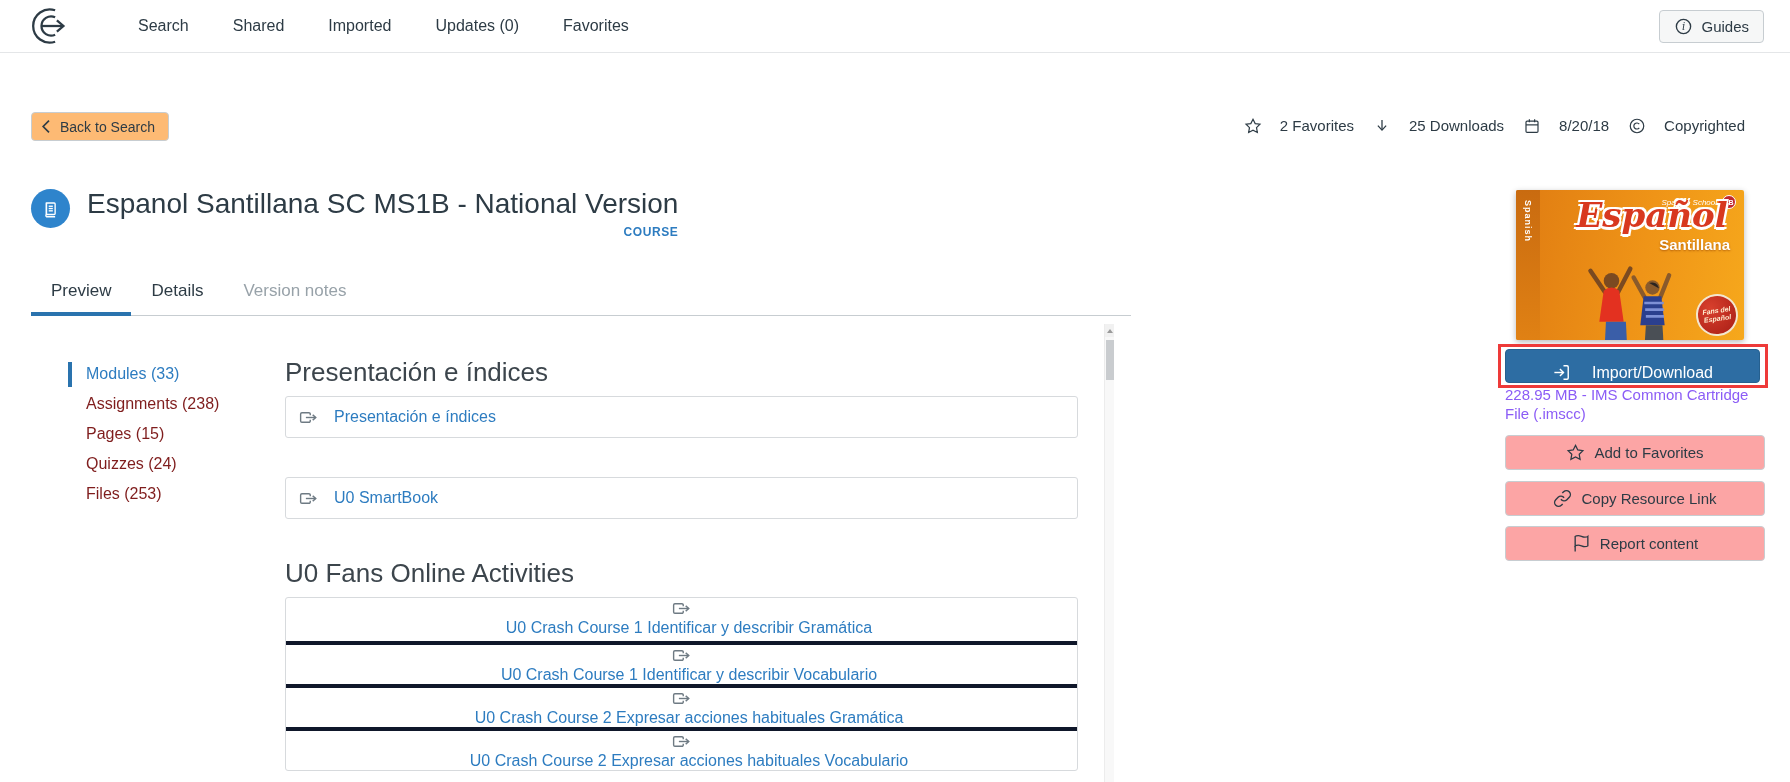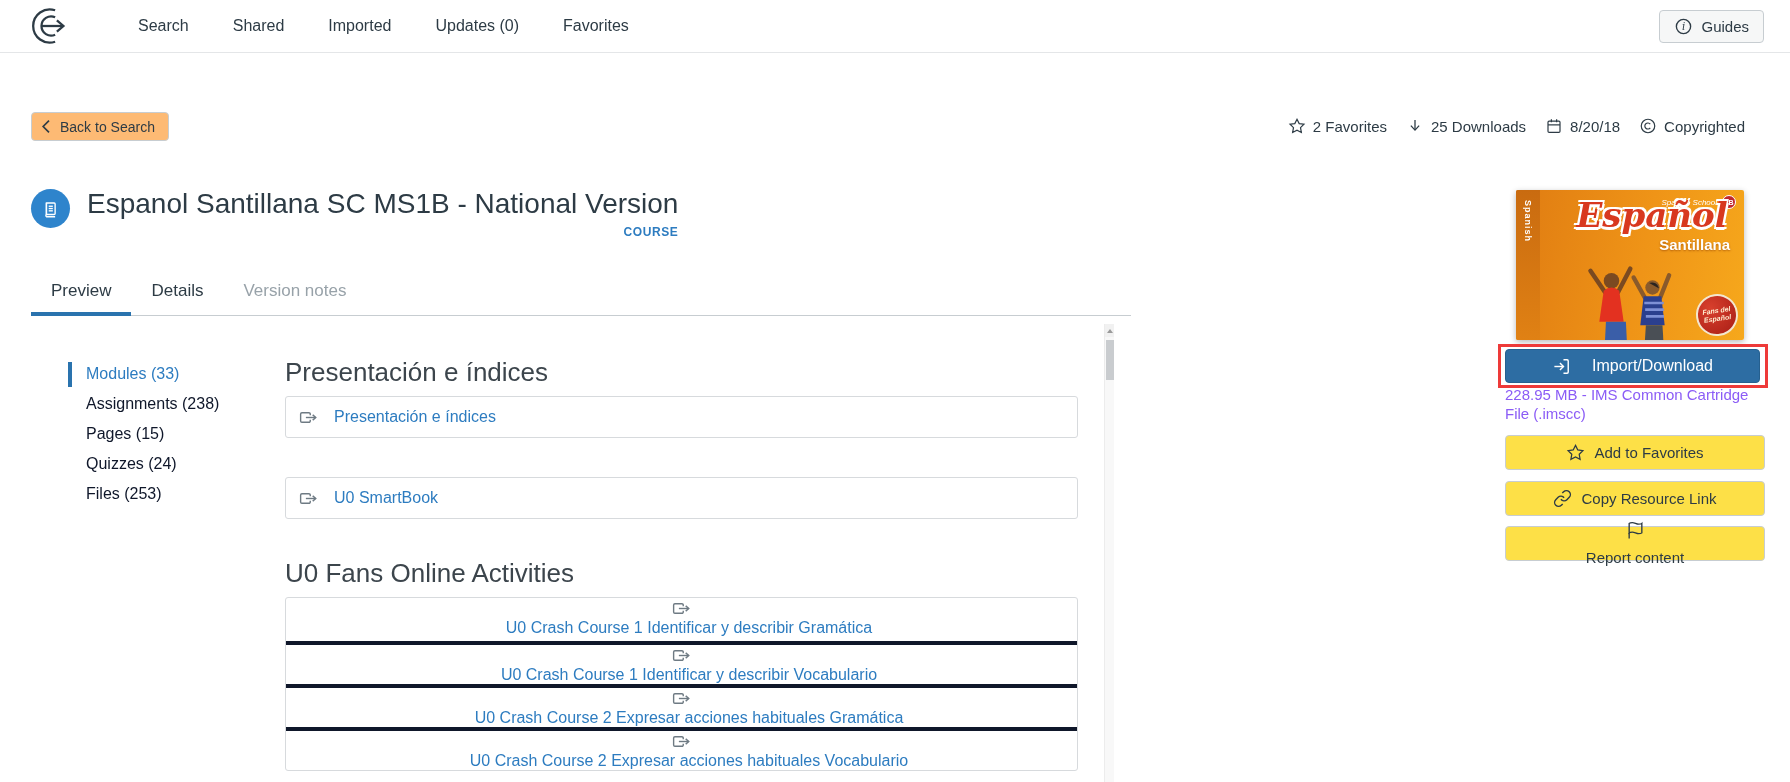--- a/index.html
+++ b/index.html
@@ -34,21 +34,21 @@
     display:flex; align-items:center; gap:8px;
     height:29px; padding:0 13px 0 9px;
     background:#fdba74; border:1px solid #c7cdd1; border-radius:4px;
     font-size:14px; color:#2D3B45; cursor:pointer;
   }
   .stats-row {
     position:absolute; top:117px; right:45px;
     display:flex; align-items:center; gap:19px;
     font-size:15px; color:#2D3B45;
   }
-  .stat { display:flex; align-items:center; gap:7px; }
+  .stat { display:flex; gap:18px; }
 
   
   .res-header { position:absolute; left:31px; top:189px; display:flex;text-align:right; }
   .res-avatar {
     width:39px; height:39px; border-radius:50%;
     background:#2e84cc; display:flex; align-items:center; justify-content:center;
     flex:0 0 auto;
   }
   .res-titles { margin-left:17px; }
   .res-title { font-size:28px; font-weight:400; color:#2D3B45; line-height:30px; }
@@ -70,21 +70,21 @@
   }
 
   
   .preview-pane {
     position:absolute; left:31px; top:307px; width:1083px; height:475px;
     overflow:hidden;
   }
   .side-list { position:absolute; left:37px; top:55px; list-style:none; }
   .side-list li {
     position:relative; height:30px; line-height:24px;
-    padding-left:18px; font-size:16px; color:#0f172a; cursor:pointer; white-space:nowrap;
+    padding-left:18px; font-size:16px; color:#7f1d1d; cursor:pointer; white-space:nowrap;
   }
   .side-list li.active { color:#2d7cc0; }
   .side-list li.active::before {
     content:""; position:absolute; left:0; top:0; width:4px; height:25px; background:#2a73ae;
   }
   .main-col { position:absolute; left:254px; top:0; width:793px; }
   .section h2 { font-size:26px; font-weight:400; color:#3c454c; line-height:32px; margin-bottom:8px; }
   .sec-1 { margin-top:49px; }
   .sec-2 { margin-top:39px; }
   .sec-3 { margin-top:38px; }
@@ -156,36 +156,36 @@
     transform:rotate(-8deg);
   }
 
   .annotation-box {
     position:absolute; left:1498px; top:344px; width:270px; height:44px;
     border:3px solid #ee3a39; pointer-events:none;
   }
   .import-btn {
     position:absolute; left:1505px; top:349px; width:255px; height:34px;
     background:#2d6da3; border:1px solid #26608f; border-radius:4px;
-    display:flex; align-items:center; justify-content:center; gap:21px;
+    display:flex; align-items:flex-end; justify-content:center; gap:21px;
     color:#fff; font-size:16px; cursor:pointer;
   }
   .file-info {
     position:absolute; left:1505px; top:385px; width:260px;
     font-size:15px; line-height:19px; color:#8b5cf6;
   }
   .panel-btn {
     position:absolute; left:1505px; width:260px; height:35px;
-    background:#fde047; border:1px solid #c7cdd1; border-radius:4px;
+    background:#fca5a5; border:1px solid #c7cdd1; border-radius:4px;
     display:flex; align-items:center; justify-content:center; gap:9px;
     font-size:15px; color:#2D3B45; cursor:pointer;
   }
   .btn-fav { top:435px; }
   .btn-link { top:481px; }
-  .btn-report { top:526px;flex-direction:column; }
+  .btn-report { top:526px; }
 
   .icon { flex:0 0 auto; }
 </style>
 </head>
 <body>
 
 <header class="navbar">
   <span class="logo">
     <svg width="42" height="42" viewBox="0 0 48 48" fill="none" stroke="#2D3B45" stroke-width="2.6">
       <path d="M31 6 A19 19 0 1 0 31 42"></path>

